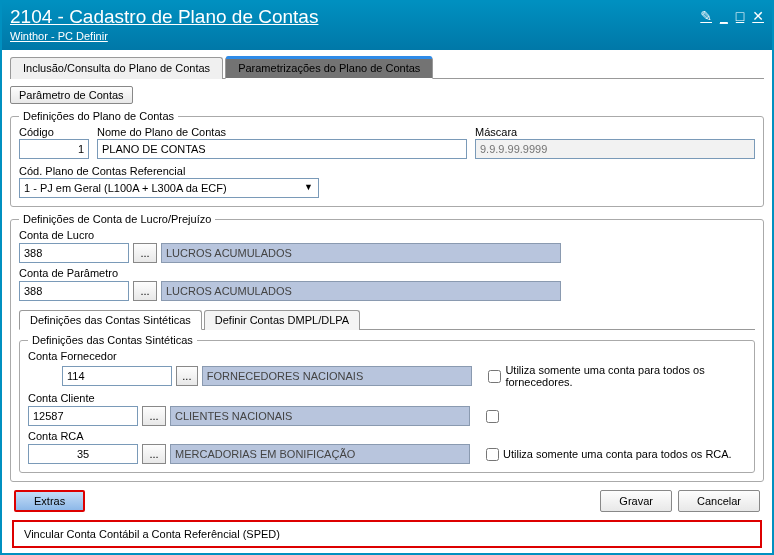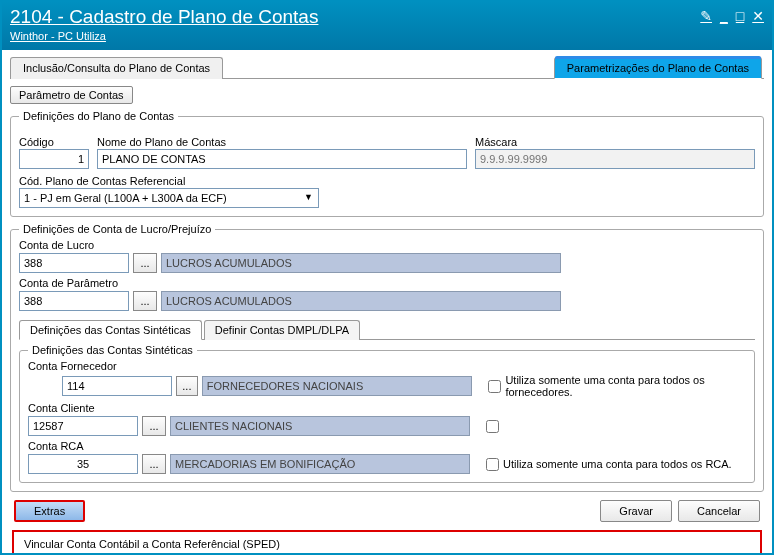--- a/index.html
+++ b/index.html
@@ -4,29 +4,29 @@
   <style>
     * { box-sizing: border-box; margin: 0; padding: 0; font-family: Tahoma, Arial, sans-serif; }
     body { background: #fff; width: 774px; height: 555px; overflow: hidden; border: 2px solid #0090c0; }
     .titlebar { background: linear-gradient(to bottom, #0090c0, #0078a8); color: #fff; padding: 4px 8px 8px 8px; display: flex; justify-content: space-between; align-items: flex-start; text-decoration: underline; }
     .titlebar-left { }
     .title { font-size: 19px; font-weight: normal; }
     .subtitle { font-size: 11px; margin-top: 2px; }
     .titlebar-controls { display: flex; gap: 8px; font-size: 14px; margin-top: 2px; }
     .titlebar-controls span { cursor: pointer; }
     .content { padding: 6px 8px 4px 8px; }
-    .tabs { display: flex; border-bottom: 1px solid #999; margin-bottom: 6px; justify-content: space-between; }
+    .tabs { display: flex; border-bottom: 1px solid #999; margin-bottom: 6px; }
     .tab { padding: 4px 12px; font-size: 11px; border: 1px solid #999; border-bottom: none; background: #f0f0f0; position: relative; top: 1px; border-radius: 3px 3px 0 0; margin-right: 2px; cursor: pointer; }
-    .tab.active { background: #0ea5e9; border-bottom: 1px solid #fff; }
+    .tab.active { background: #737373; border-bottom: 1px solid #fff; }
     .tab.active::before { content: ''; position: absolute; top: -2px; left: 0; right: 0; height: 3px; background: #2e8be8; border-radius: 2px 2px 0 0; }
     .btn { font-size: 11px; padding: 2px 8px; border: 1px solid #888; background: linear-gradient(to bottom, #fdfdfd, #e8e8e8); cursor: pointer; border-radius: 2px; }
     .btn-extras { border: 2px solid #d00; background: linear-gradient(to bottom, #c4ddf7, #8db8e8); padding: 3px 18px; }
     fieldset { border: 1px solid #aaa; border-radius: 3px; padding: 4px 8px 8px 8px; margin-top: 6px; font-size: 11px; }
     legend { font-size: 11px; padding: 0 4px; }
-    .row { display: flex; gap: 8px; margin-top: 10px; align-items: flex-end; }
+    .row { display: flex; gap: 8px; margin-top: 0; align-items: flex-end; }
     .col { display: flex; flex-direction: column; }
     label { font-size: 11px; margin-bottom: 1px; }
     input[type=text], select { font-size: 11px; padding: 2px 4px; border: 1px solid #7a9ab8; height: 20px; }
     input[readonly].desc { background: #b8c5dd; color: #444; border: 1px solid #8a9ab0; }
     input[disabled].mask { background: #f2f2f2; color: #999; }
     .browse-btn { width: 24px; height: 20px; font-size: 11px; padding: 0; border: 1px solid #888; background: linear-gradient(to bottom, #fdfdfd, #e8e8e8); cursor: pointer; }
     .inner-tabs { display: flex; border-bottom: 1px solid #999; margin-top: 8px; }
     .inner-tab { padding: 3px 10px; font-size: 11px; border: 1px solid #999; border-bottom: none; background: #f4f4f4; position: relative; top: 1px; border-radius: 3px 3px 0 0; margin-right: 2px; cursor: pointer; }
     .inner-tab.active { background: #fff; border-bottom: 1px solid #fff; }
     .chk-row { display: flex; align-items: center; gap: 4px; font-size: 11px; }
@@ -38,21 +38,21 @@
     .dropdown-menu { margin: 4px 10px 0 10px; border: 2px solid #d00; padding: 6px 10px; font-size: 11px; background: #fff; }
     .select-wrap { position: relative; }
     .select-wrap .caret { position: absolute; right: 6px; top: 4px; pointer-events: none; font-size: 9px; }
   </style>
 </head>
 <body>
 
 <div class="titlebar">
   <div class="titlebar-left">
     <div class="title">2104 - Cadastro de Plano de Contas</div>
-    <div class="subtitle">Winthor - PC Utiliza</div>
+    <div class="subtitle">Winthor - PC Definir</div>
   </div>
   <div class="titlebar-controls">
     <span>✎</span>
     <span>_</span>
     <span>□</span>
     <span>✕</span>
   </div>
 </div>
 
 <div class="content">

